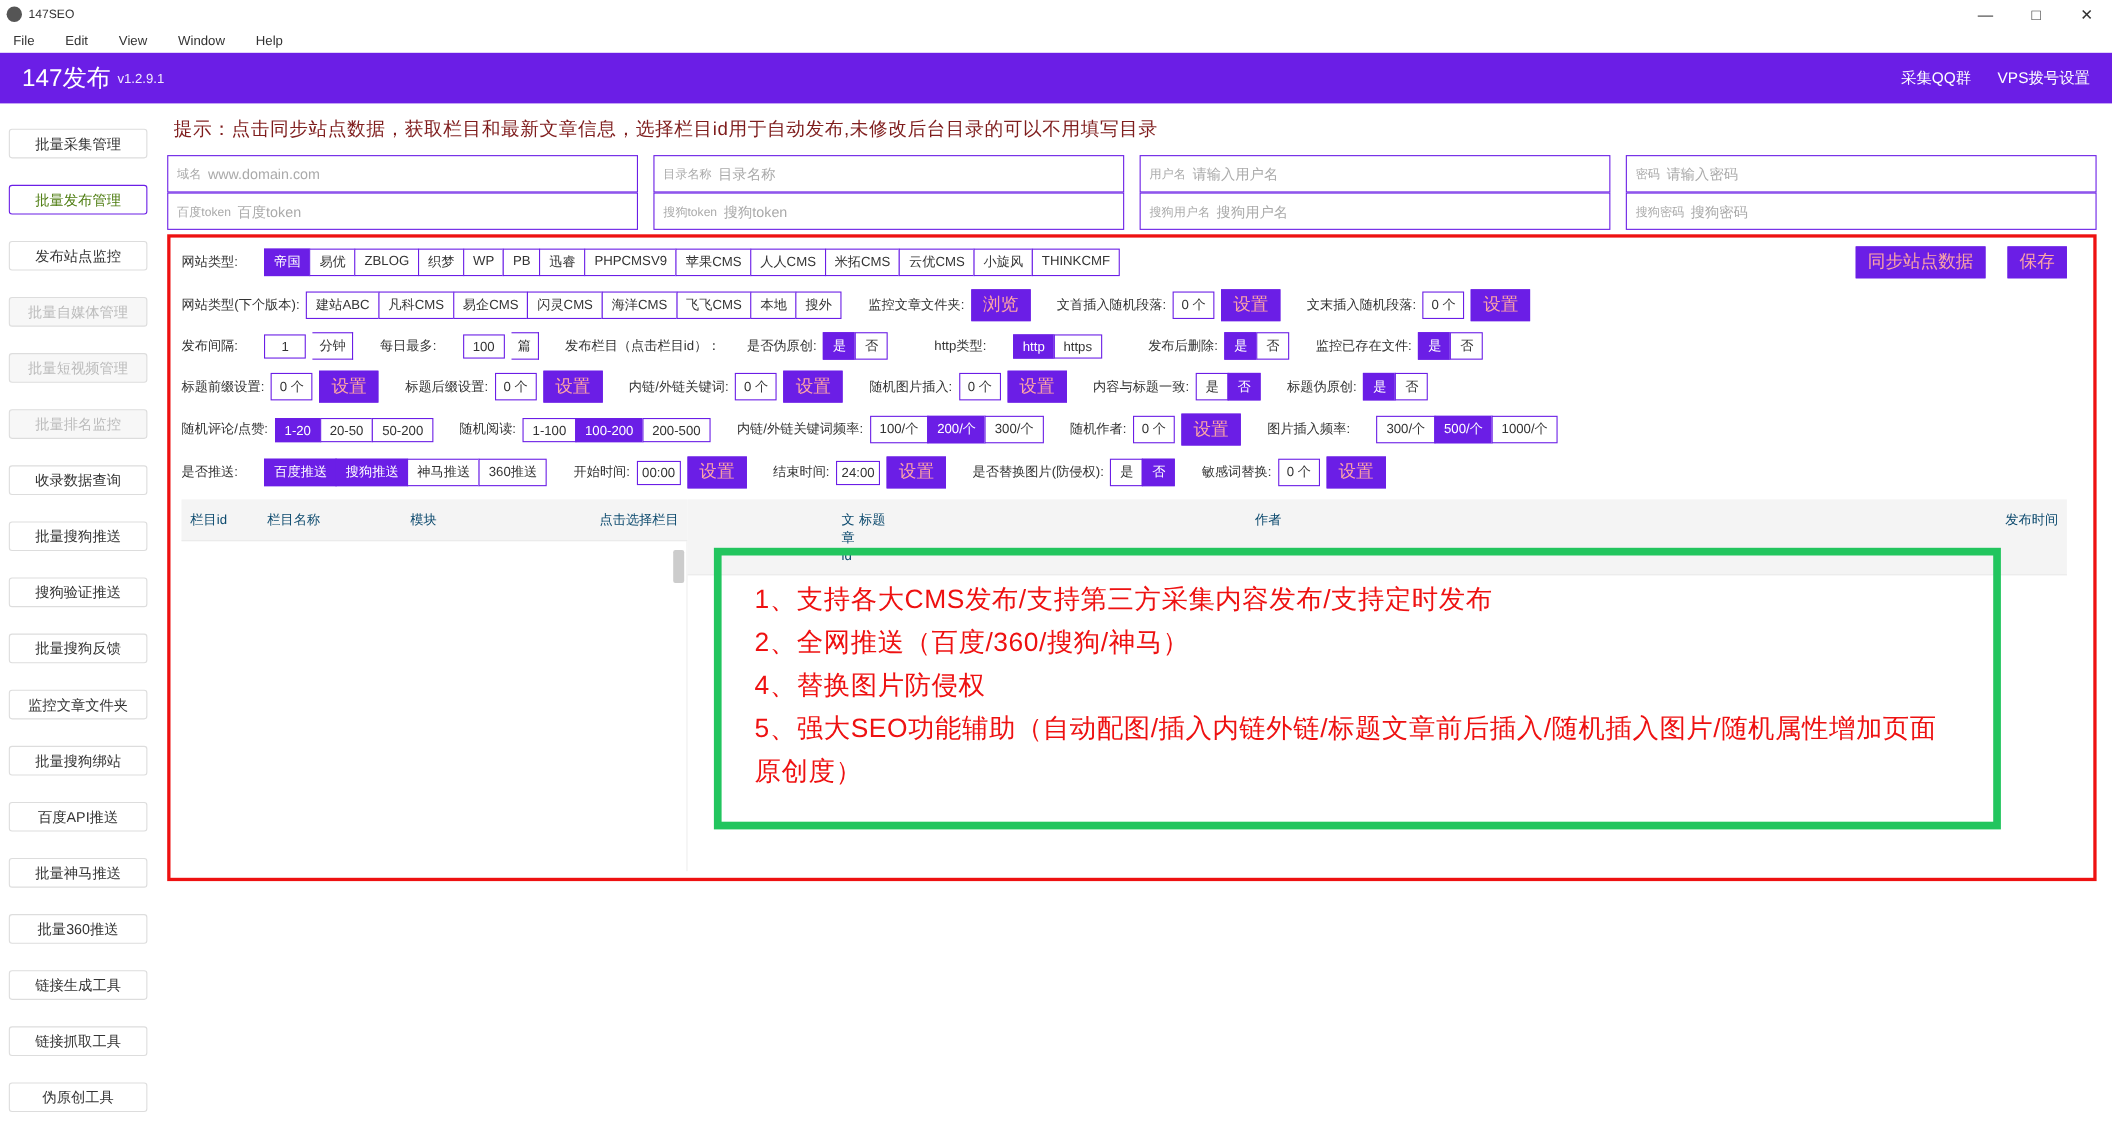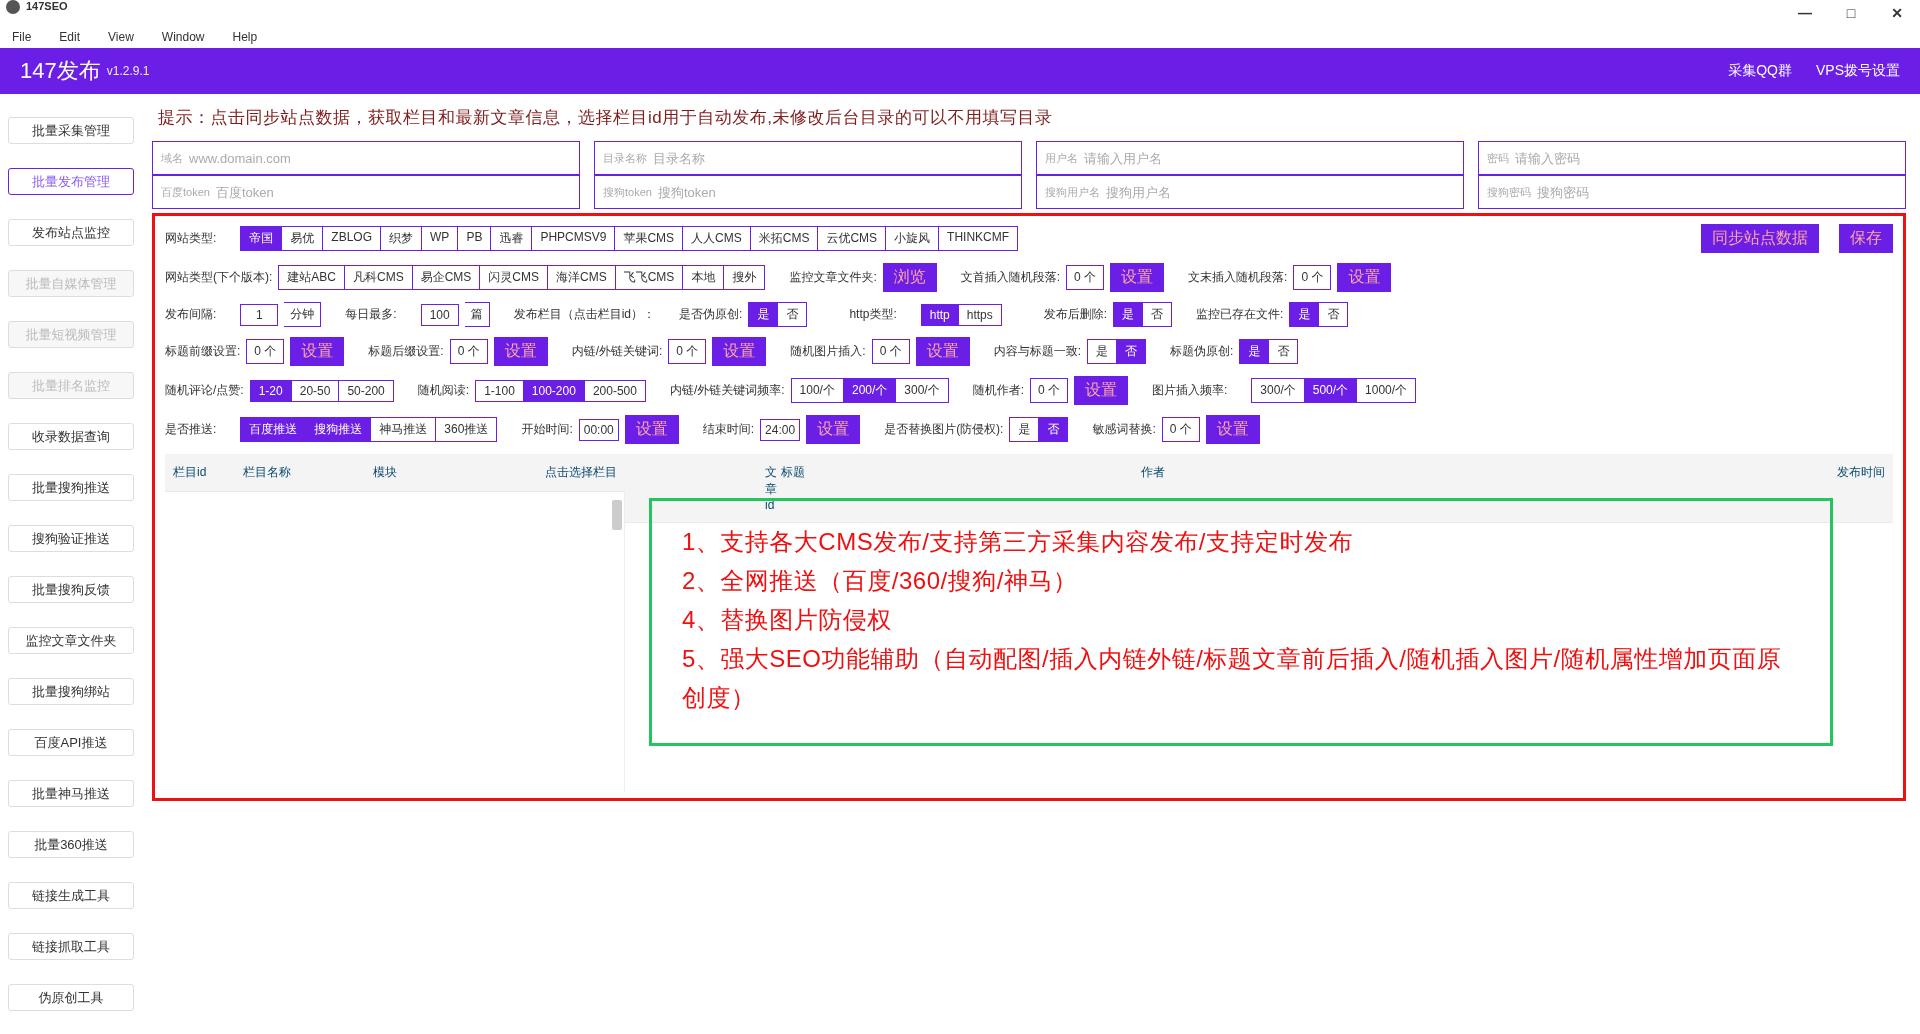--- a/index.html
+++ b/index.html
@@ -1,49 +1,49 @@
 <!DOCTYPE html>
 <html><head>
 <meta charset="utf-8">
 <style>
 * { box-sizing: border-box; margin: 0; padding: 0; font-family: "Microsoft YaHei", "SimSun", sans-serif; }
 body { background: #fff; font-size: 12px; color: #333; width: 1920px; height: 1034px; overflow: hidden; }
 
-.titlebar { height: 26px; display: flex; align-items: flex-start; padding: 0 6px; background: #fff; position: relative; font-weight: bold; }
+.titlebar { height: 26px; display: flex; align-items: center; padding: 0 6px; background: #fff; position: relative; }
 .titlebar .app-icon { width: 14px; height: 14px; border-radius: 50%; background: #555; margin-right: 6px; }
 .titlebar .title { font-size: 11px; }
 .titlebar .win-controls { position: absolute; right: 0; top: 0; display: flex; }
 .titlebar .win-controls div { width: 46px; height: 26px; display: flex; align-items: center; justify-content: center; font-size: 14px; cursor: pointer; }
 
 .menubar { height: 22px; display: flex; align-items: center; padding: 0 6px; font-size: 12px; gap: 16px; background: #fff; }
 .menubar span { padding: 2px 6px; cursor: pointer; }
 
 .header { background: #6b1ee6; color: #fff; height: 46px; display: flex; align-items: center; padding: 0 20px; }
 .header .brand { font-size: 22px; font-weight: 500; }
 .header .version { font-size: 12px; margin-left: 6px; opacity: 0.9; }
 .header .spacer { flex: 1; }
 .header .link { margin-left: 24px; font-size: 14px; cursor: pointer; }
 
 .body { display: flex; height: calc(100% - 94px); }
 
 .sidebar { width: 142px; padding: 23px 8px; display: flex; flex-direction: column; gap: 24px; }
 .sidebar .nav-item { height: 32px; border: 1px solid #ddd; border-radius: 3px; display: flex; align-items: center; justify-content: center; font-size: 13px; background: #fff; cursor: pointer; }
-.sidebar .nav-item.active { color: #8b5cf6; border-color: #6b1ee6; }
+.sidebar .nav-item.active { color: #4d7c0f; border-color: #6b1ee6; }
 .sidebar .nav-item.disabled { color: #bbb; background: #f7f7f7; }
 
 .main { flex: 1; padding: 10px 14px 10px 10px; overflow: hidden; }
 .hint { font-size: 17px; margin: 2px 0 12px 6px; color: #7f1d1d; letter-spacing: 0.5px; }
 
 .inputs-row { display: flex; gap: 14px; }
 .input-group { flex: 1; border: 1px solid #6b1ee6; height: 34px; display: flex; align-items: center; padding: 0 8px; }
 .input-group .lbl { color: #aaa; font-size: 11px; margin-right: 6px; white-space: nowrap; }
 .input-group input { border: none; outline: none; flex: 1; font-size: 13px; color: #333; background: transparent; }
 .input-group input::placeholder { color: #aaa; }
 
-.config-panel { border: 3px solid #e11; padding: 8px 10px 6px 10px; margin-top: 4px; }
+.config-panel { border: 3px solid #e11; padding: 8px 24px 6px 10px; margin-top: 4px; }
 
 .cfg-row { display: flex; align-items: center; gap: 6px; margin-bottom: 10px; flex-wrap: nowrap; }
 .cfg-label { font-size: 12px; white-space: nowrap; }
 .tag-group { display: flex; }
 .tag { border: 1px solid #6b1ee6; padding: 3px 8px; font-size: 12px; cursor: pointer; background: #fff; margin-left: -1px; white-space: nowrap; }
 .tag:first-child { margin-left: 0; }
 .tag.active { background: #6b1ee6; color: #fff; }
 .btn-purple { background: #6b1ee6; color: #fca5a5; border: 1px solid #6b1ee6; padding: 3px 10px; font-size: 16px; cursor: pointer; white-space: nowrap; }
 .num-box { border: 1px solid #6b1ee6; padding: 3px 4px; font-size: 12px; min-width: 38px; text-align: center; background: #fff; white-space: nowrap; }
 .unit-box { border: 1px solid #6b1ee6; border-left: none; padding: 3px 6px; font-size: 12px; background: #fff; white-space: nowrap; }
@@ -52,21 +52,21 @@
 
 .tables-wrap { display: flex; gap: 0; margin-top: 4px; }
 .table-left { width: 460px; }
 .table-right { flex: 1; position: relative; }
 .thead { display: flex; background: #f4f4f4; border-bottom: 1px solid #eaeaea; }
 .th { padding: 10px 8px; font-size: 12px; color: #0c4a6e; }
 .thead .th-r { text-align: right; }
 .tbody { height: 300px; border-right: 1px solid #eee; position: relative; }
 .scroll-thumb { position: absolute; right: 2px; top: 8px; width: 10px; height: 30px; background: #ccc; border-radius: 2px; }
 
-.overlay { position: absolute; left: 24px; right: 60px; top: 44px; border: 3px solid #22c55e; padding: 22px 30px 26px 30px; }
+.overlay { position: absolute; left: 24px; right: 60px; top: 44px; border: 7px solid #22c55e; padding: 22px 30px 26px 30px; }
 .overlay p { color: #e11; font-size: 24px; line-height: 1.62; letter-spacing: 0.5px; }
 </style>
 </head>
 <body>
 
 <div class="titlebar">
   <div class="app-icon"></div>
   <span class="title">147SEO</span>
   <div class="win-controls">
     <div>—</div>

